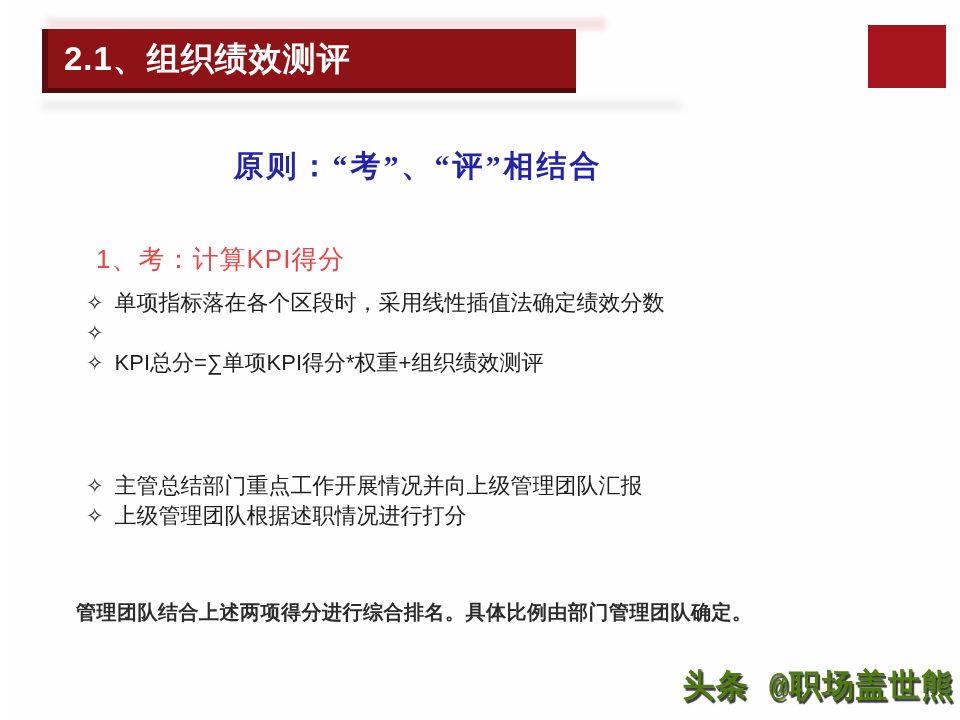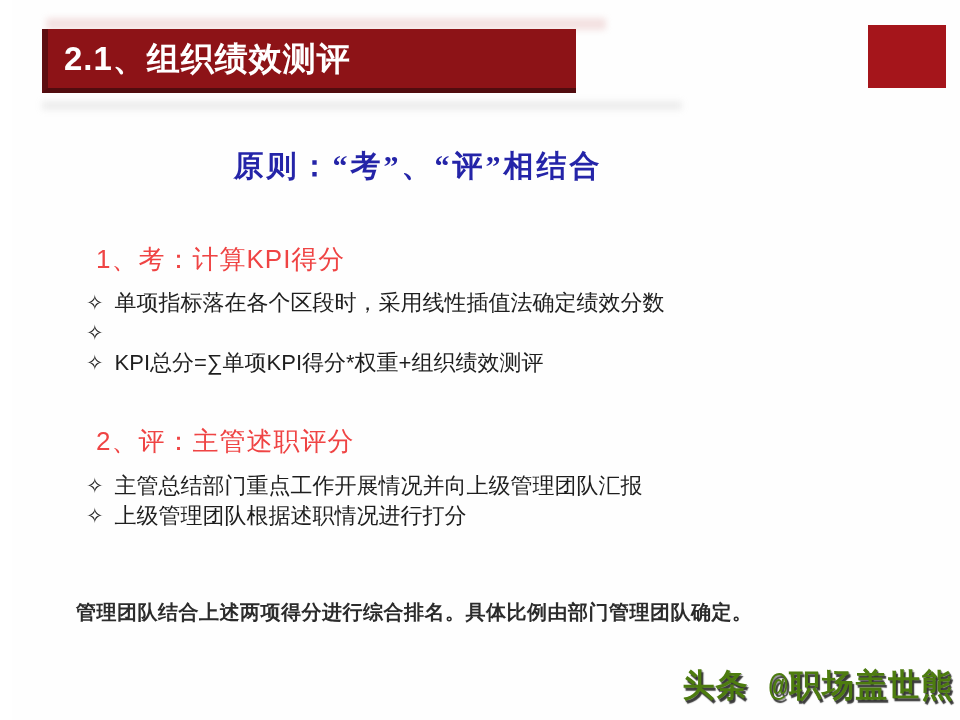--- a/index.html
+++ b/index.html
@@ -154,21 +154,20 @@
     </div>
     <div class="bullet-row">
       <span class="bullet-glyph">✧</span>
     </div>
     <div class="bullet-row">
       <span class="bullet-glyph">✧</span>
       <span>KPI总分=∑单项KPI得分*权重+组织绩效测评</span>
     </div>
   </div>
 
-  <div class="section-heading s2">2、评：主管述职评分</div>
 
   <div class="bullet-list b2">
     <div class="bullet-row">
       <span class="bullet-glyph">✧</span>
       <span>主管总结部门重点工作开展情况并向上级管理团队汇报</span>
     </div>
     <div class="bullet-row">
       <span class="bullet-glyph">✧</span>
       <span>上级管理团队根据述职情况进行打分</span>
     </div>

